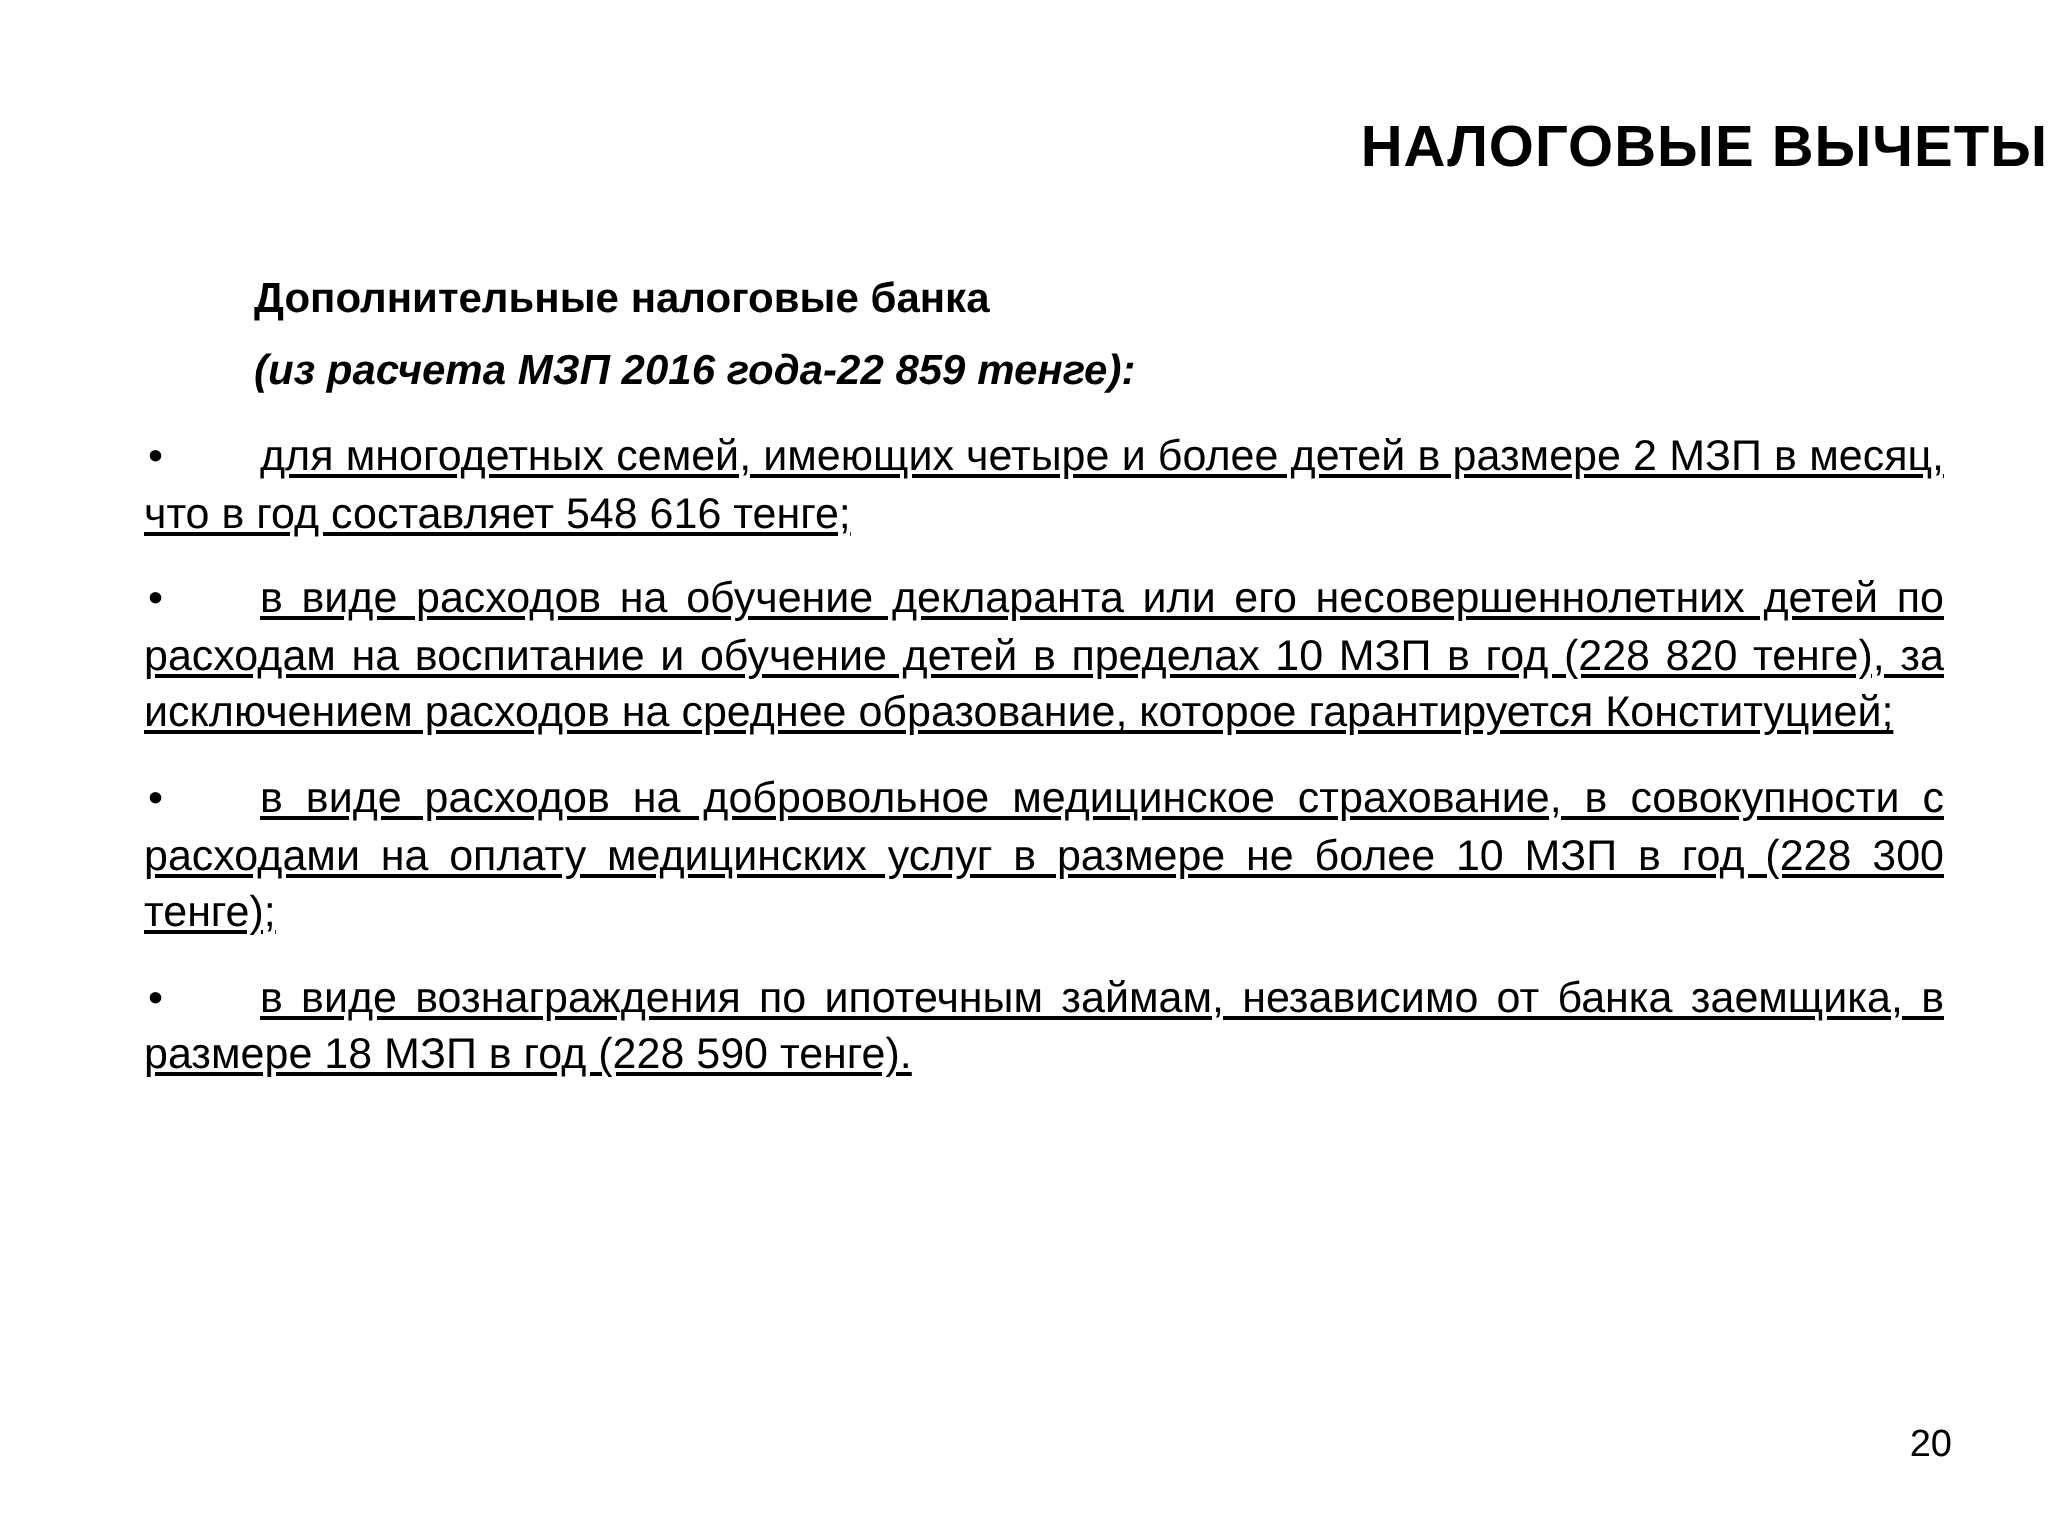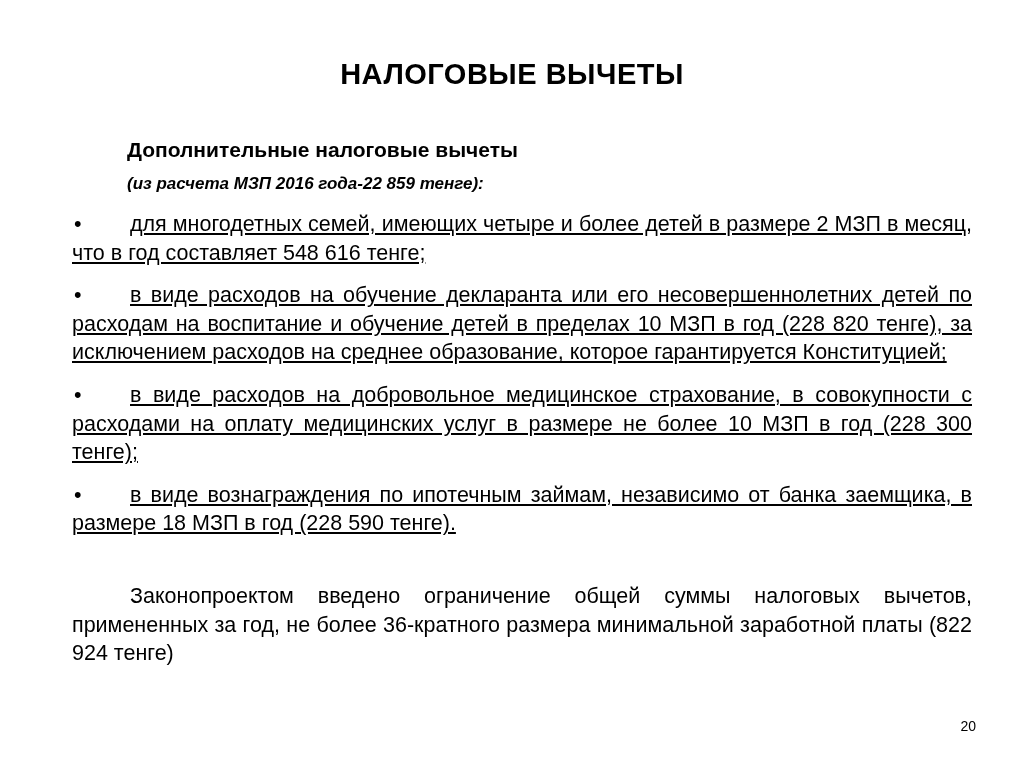--- a/index.html
+++ b/index.html
@@ -18,39 +18,39 @@
     position: relative;
     width: 1024px;
     height: 768px;
     box-sizing: border-box;
   }
   .slide-title {
     position: absolute;
     top: 58px;
     left: 0;
     width: 1024px;
-    text-align: center;
+    text-align: right;
     font-size: 29px;
     font-weight: bold;
     letter-spacing: 0.5px;
   }
   .body-area {
     position: absolute;
     top: 130px;
     left: 72px;
     width: 900px;
   }
   .subhead {
     font-size: 21px;
     font-weight: bold;
     margin: 0 0 0 55px;
     padding-top: 8px;
   }
   .subnote {
-    font-size: 17px;
+    font-size: 21px;
     font-style: italic;
     font-weight: bold;
     margin: 12px 0 0 55px;
   }
   .bullets {
     margin-top: 16px;
   }
   .bullet {
     position: relative;
     font-size: 21.5px;
@@ -83,33 +83,33 @@
     font-size: 21.5px;
     line-height: 1.33;
     text-align: justify;
     text-justify: inter-word;
     text-indent: 58px;
   }
   .page-number {
     position: absolute;
     right: 48px;
     bottom: 34px;
-    font-size: 14px;
+    font-size: 19px;
   }
 </style>
 </head>
 <body>
 
 <div class="slide">
 
   <div class="slide-title">НАЛОГОВЫЕ ВЫЧЕТЫ</div>
 
   <div class="body-area">
 
-    <div class="subhead">Дополнительные налоговые вычеты</div>
+    <div class="subhead">Дополнительные налоговые банка</div>
 
     <div class="subnote">(из расчета МЗП 2016 года-22 859 тенге):</div>
 
     <div class="bullets">
 
       <div class="bullet bullet-indent">
         <span class="marker">•</span>
         <span class="txt">для многодетных семей, имеющих четыре и более детей в размере 2 МЗП в месяц, что в год составляет 548 616 тенге;</span>
       </div>
 
@@ -123,19 +123,18 @@
         <span class="txt">в виде расходов на добровольное медицинское страхование, в совокупности с расходами на оплату медицинских услуг в размере не более 10 МЗП в год (228 300 тенге);</span>
       </div>
 
       <div class="bullet bullet-indent">
         <span class="marker">•</span>
         <span class="txt">в виде вознаграждения по ипотечным займам, независимо от банка заемщика, в размере 18 МЗП в год (228 590 тенге).</span>
       </div>
 
     </div>
 
-    <div class="closing">Законопроектом введено ограничение общей суммы налоговых вычетов,  примененных за год, не более 36-кратного размера минимальной заработной платы  (822 924 тенге)</div>
 
   </div>
 
   <div class="page-number">20</div>
 
 </div>
 
 </body></html>

